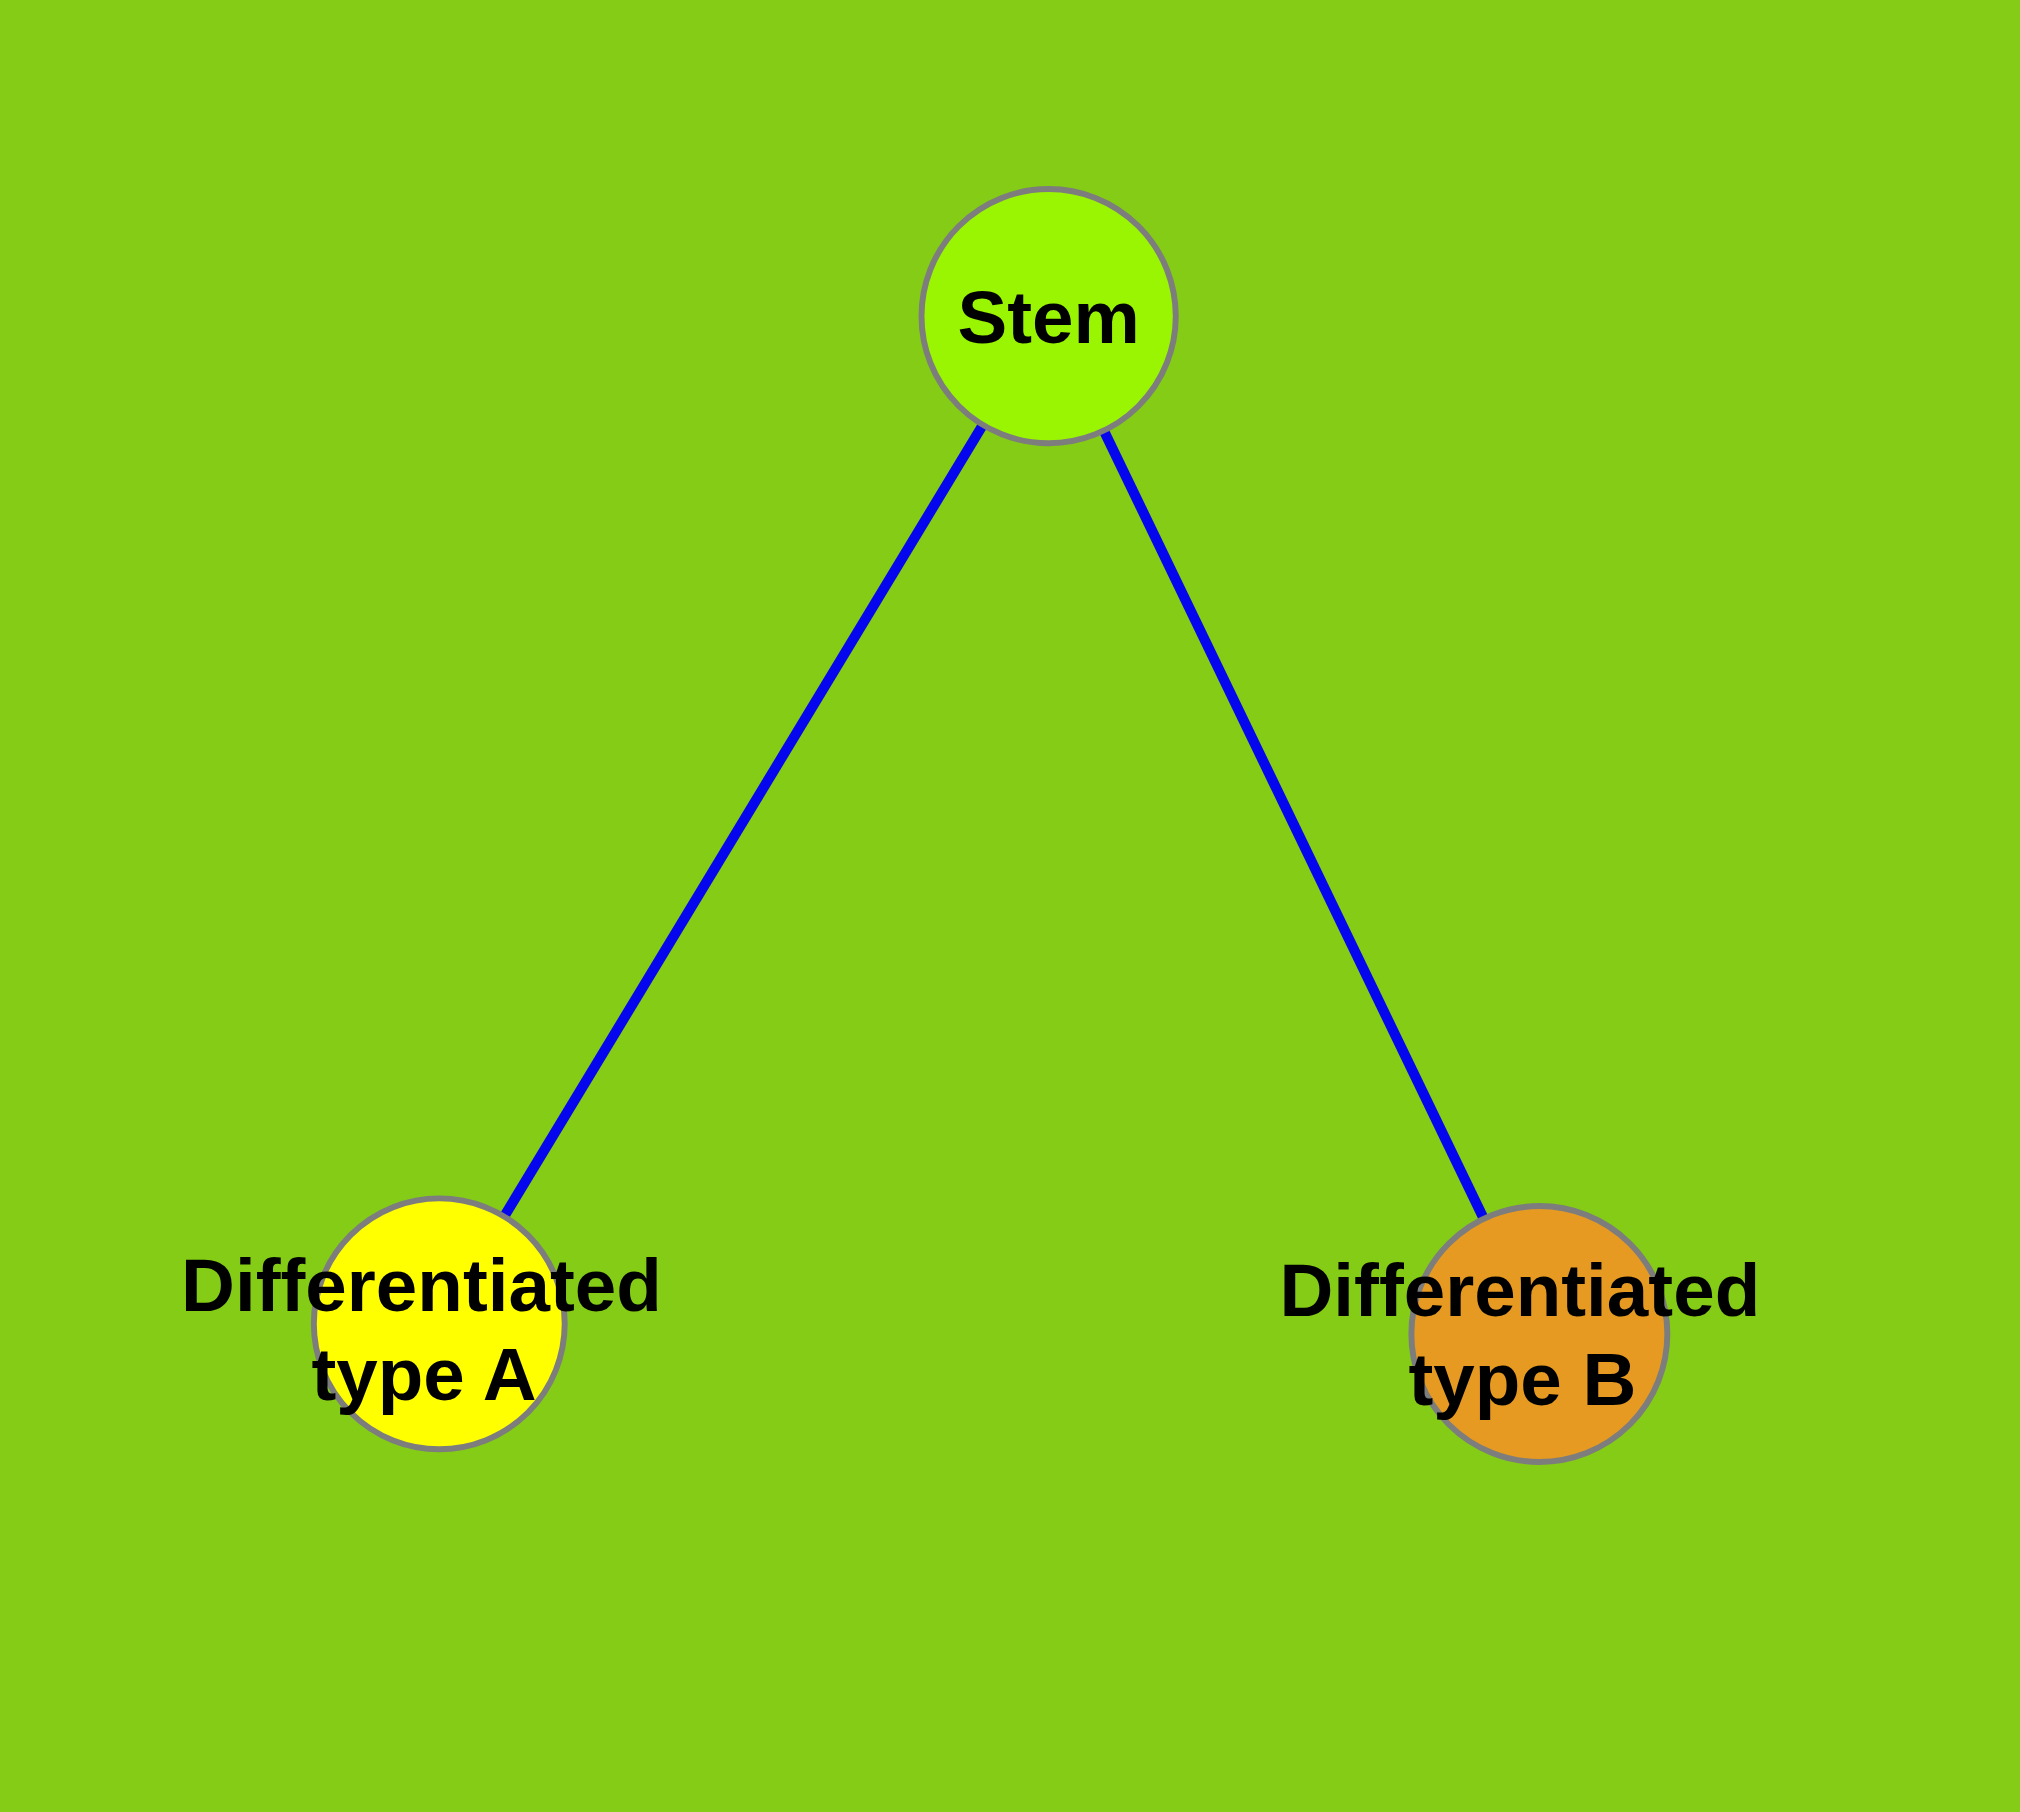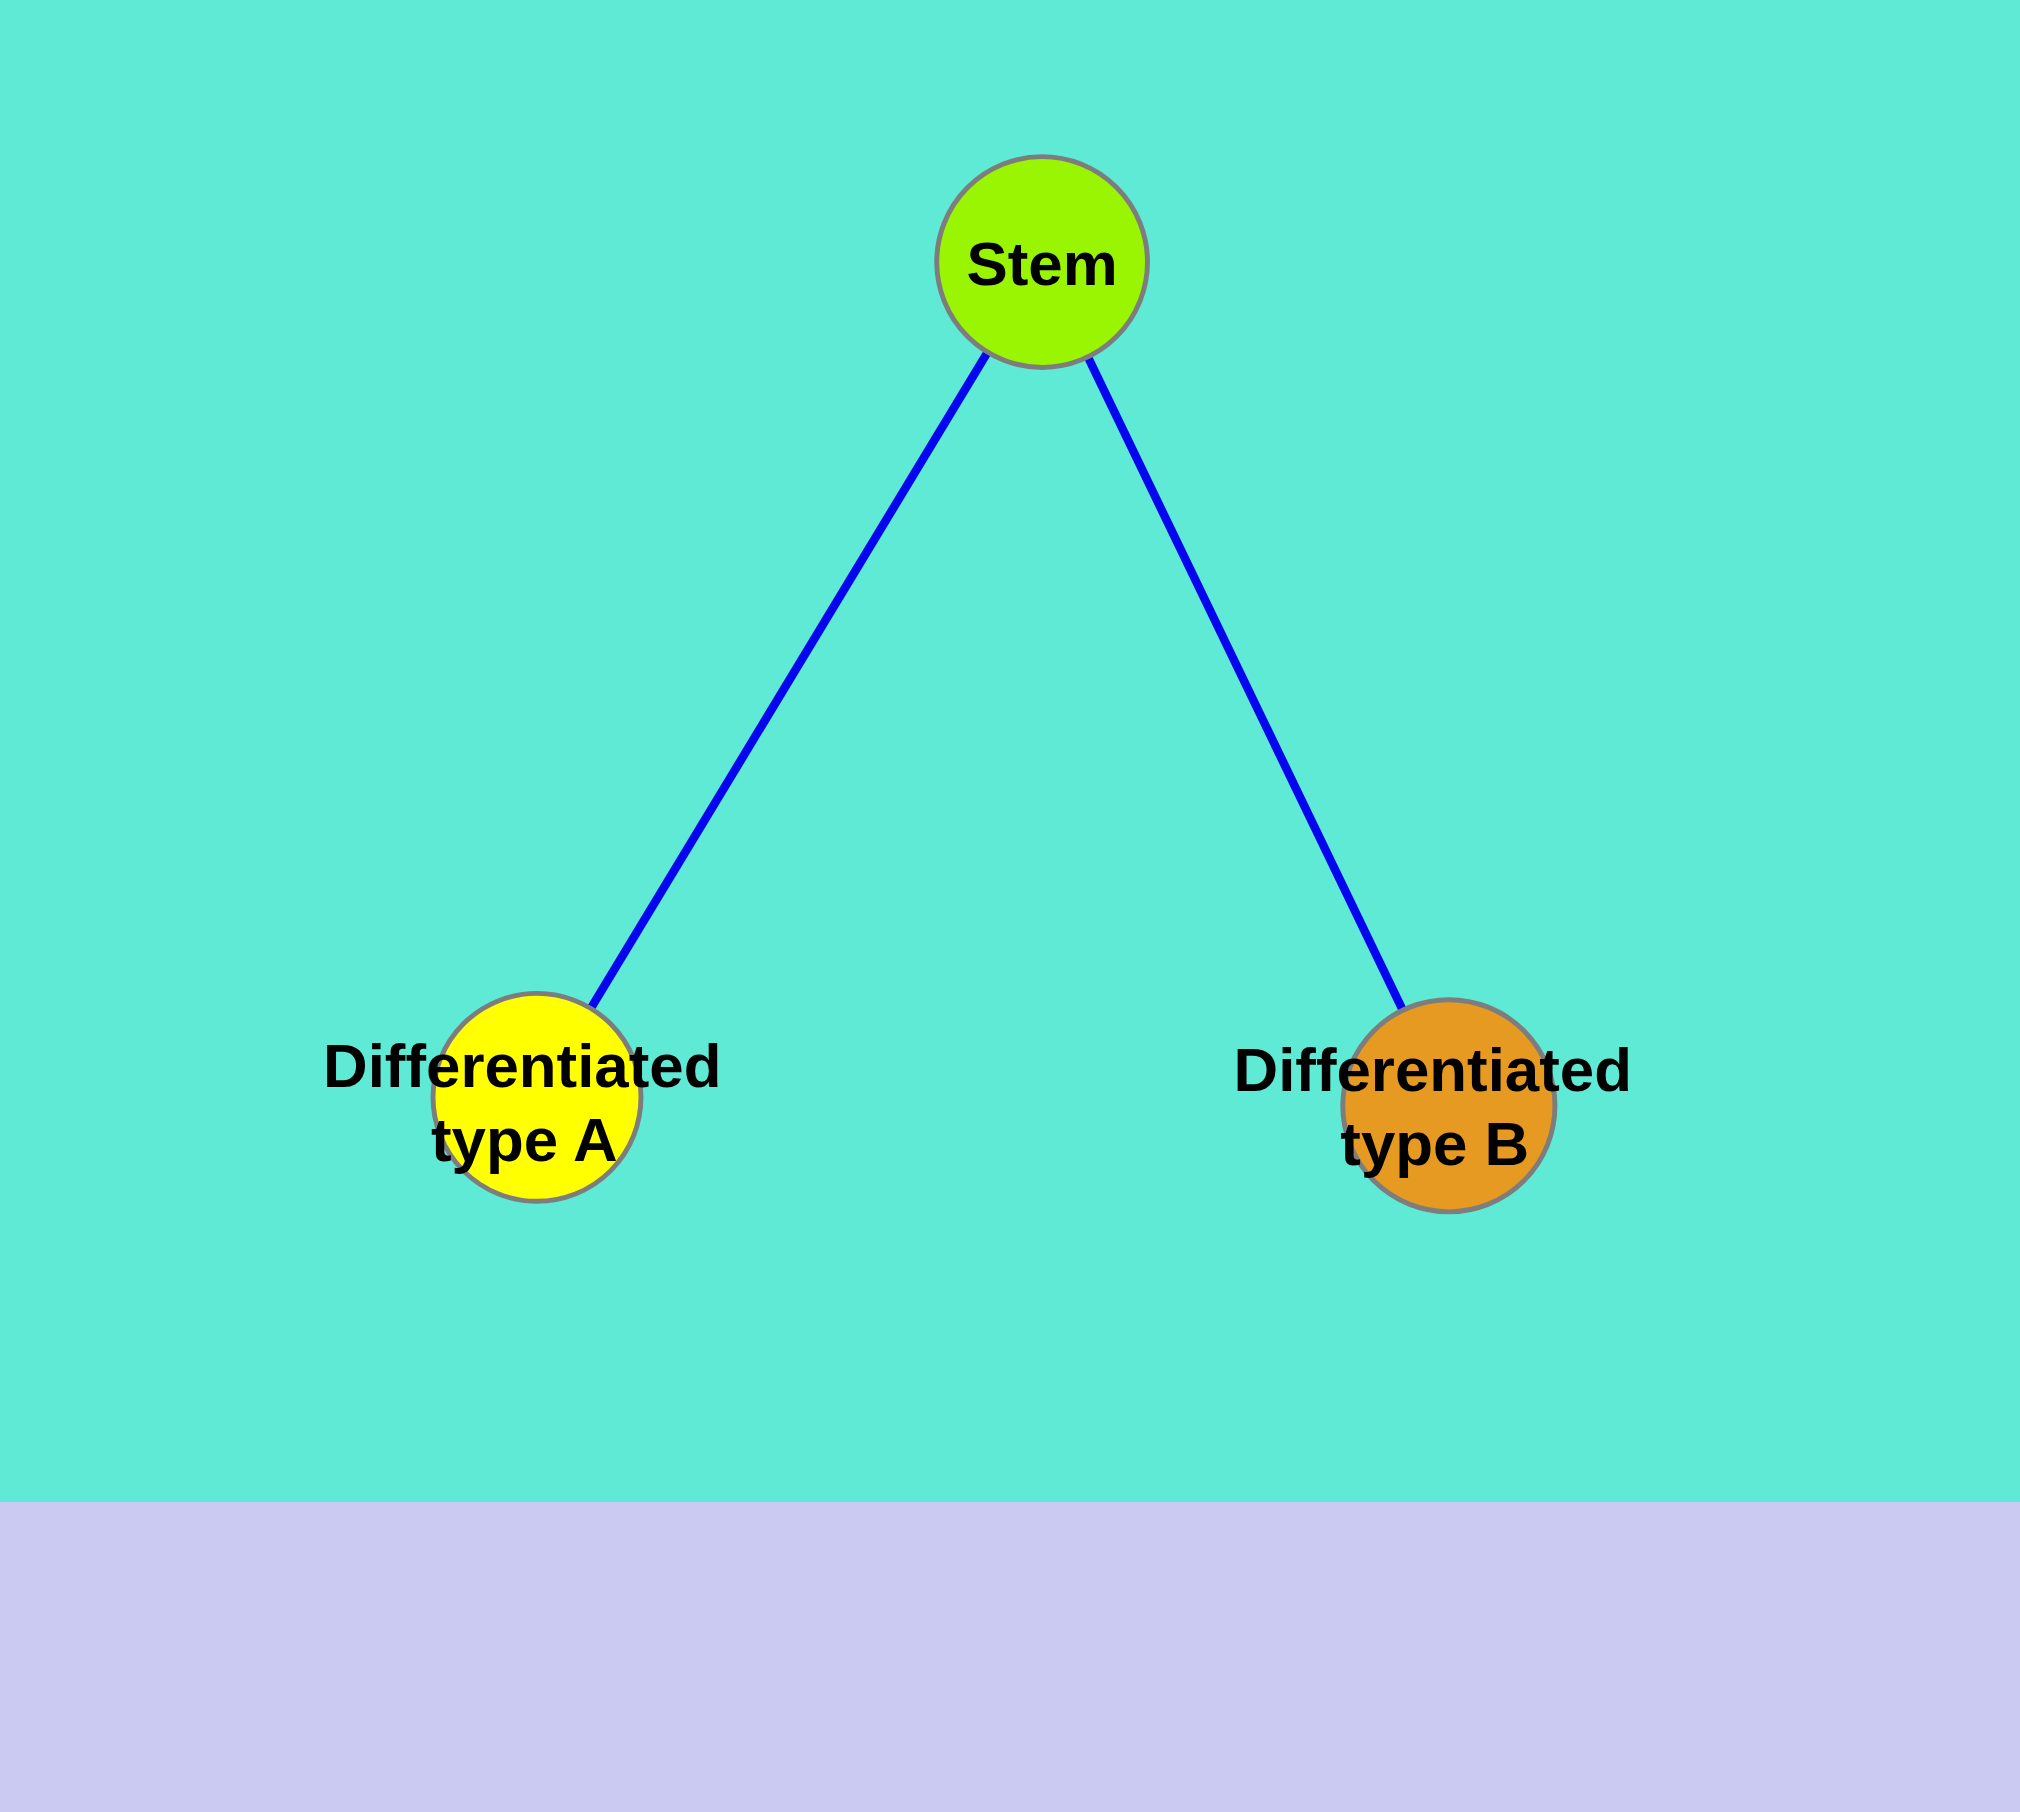--- a/index.html
+++ b/index.html
@@ -6,22 +6,22 @@
     margin: 0;
     padding: 0;
   }
   body {
     background: #cacaf3;
     font-family: "Liberation Sans", sans-serif;
   }
   .canvas {
     position: relative;
     width: 2021px;
-    height: 1502px;
-    background: #5eead4;
+    height: 1812px;
+    background: #84cc16;
     overflow: hidden;
   }
   svg.diagram {
     position: absolute;
     left: 0;
     top: 0;
     width: 100%;
     height: 100%;
     display: block;
   }

